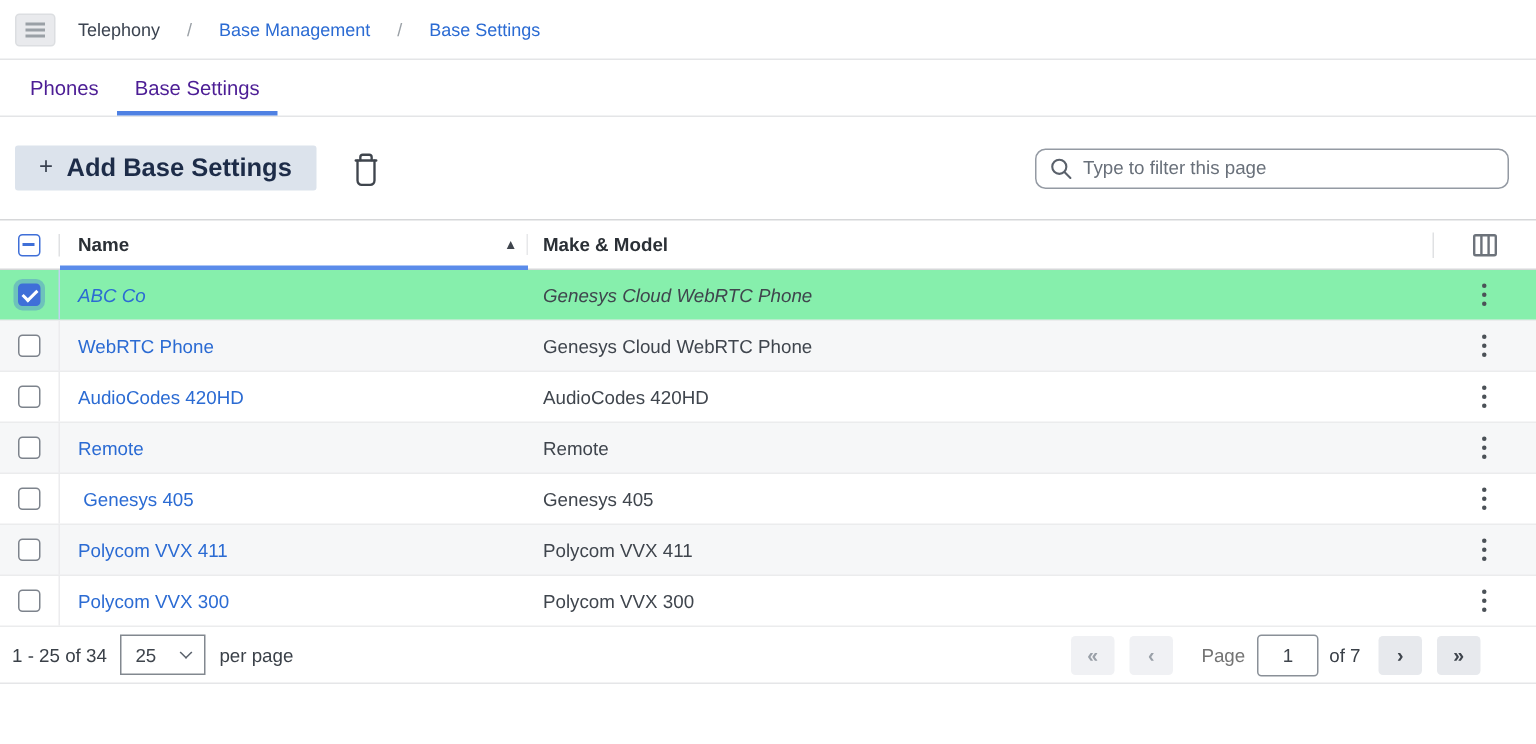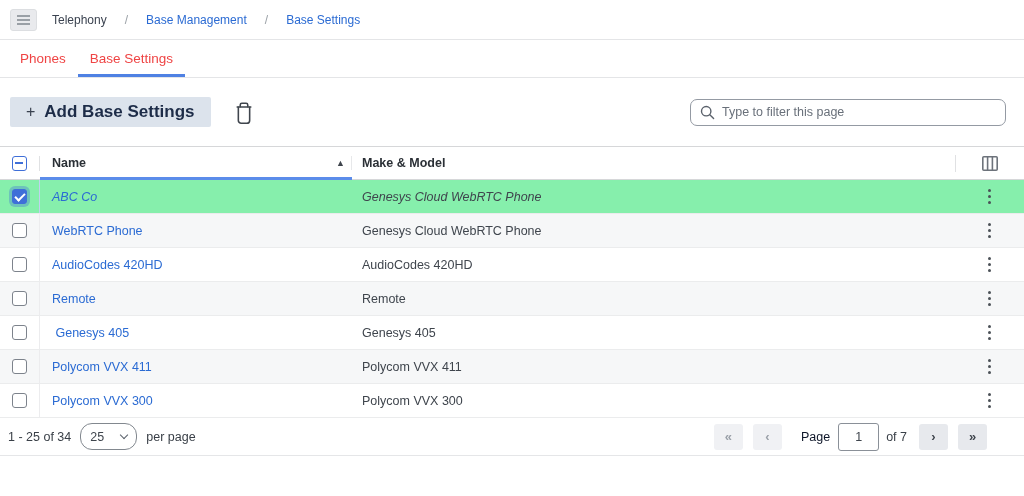--- a/index.html
+++ b/index.html
@@ -11,21 +11,21 @@
   .menu-btn { width:27px; height:22px; margin-left:10px; background:#e9eaed; border:1px solid #dcdee1;
               border-radius:3px; display:flex; align-items:center; justify-content:center; cursor:pointer; }
   .menu-glyph { width:13px; height:2px; background:#9aa0a6; box-shadow:0 -4px 0 #9aa0a6, 0 4px 0 #9aa0a6; }
   .breadcrumb { margin-left:15px; font-size:12px; display:flex; align-items:center; gap:18px; }
   .crumb-text { color:#3b4350; }
   .crumb-sep { color:#9aa0a6; }
   .crumb-link { color:#2b6bd3; text-decoration:none; cursor:pointer; }
 
   
   .tabs { height:38px; border-bottom:1px solid #e4e5e7; display:flex; align-items:stretch; padding-left:8px; }
-  .tab { padding:0 12px; display:flex; align-items:center; font-size:13.5px; color:#ef4444; cursor:pointer; }
+  .tab { padding:0 12px; display:flex; align-items:center; font-size:13.5px; color:#4c1d95; cursor:pointer; }
   .tab.active { box-shadow: inset 0 -3px 0 #4f81e3; }
 
   
   .toolbar { height:68px; display:flex; align-items:center; padding:0 18px 0 10px; }
   .add-btn { height:30px; padding:0 16px; background:#dce3ec; border:none; border-radius:2px;
              display:flex; align-items:center; gap:9px; cursor:pointer;
              font-family:"Liberation Sans",sans-serif; }
   .add-plus { font-size:16px; font-weight:normal; color:#39414f; line-height:1; }
   .add-label { font-size:17px; font-weight:bold; color:#1d2c48; }
   .trash-btn { margin-left:22px; background:none; border:none; cursor:pointer; display:flex; align-items:center; }
@@ -67,35 +67,35 @@
   .cb.indeterminate::after { content:""; position:absolute; left:2px; top:5px; width:8px; height:2px; background:#3f6fd8; }
 
   
   .kebab { display:flex; flex-direction:column; align-items:center; cursor:pointer; padding:4px; }
   .kebab i { width:3px; height:3px; border-radius:50%; background:#4b5157; margin:1.5px 0; }
 
   
   .pagination { height:38px; display:flex; align-items:center; padding:0 37px 0 8px;
                 border-bottom:1px solid #e5e6e8; }
   .pg-range { font-size:12.5px; color:#3a4048; }
-  .pp-select { margin:0 9px; width:57px; height:27px; border:1px solid #82888f; border-radius:12px;
+  .pp-select { margin:0 9px; width:57px; height:27px; border:1px solid #82888f; border-radius:0;
                background:#fff; display:flex; align-items:center; justify-content:space-between;
                padding:0 9px; cursor:pointer; }
   .pp-value { font-size:12.5px; color:#3f454d; }
   .caret-down { width:6px; height:6px; border-right:1.5px solid #5a616b; border-bottom:1.5px solid #5a616b;
                 transform:rotate(45deg); margin-top:-3px; }
   .pg-suffix { font-size:12.5px; color:#3a4048; }
   .pg-right { margin-left:auto; display:flex; align-items:center; }
   .pg-btn { width:29px; height:26px; border:none; border-radius:3px; display:flex; align-items:center;
             justify-content:center; font-size:13px; font-weight:bold; cursor:pointer;
             font-family:"Liberation Sans",sans-serif; }
   .pg-btn.disabled { background:#f0f1f4; color:#9aa0a8; }
   .pg-btn.enabled  { background:#e7e9ed; color:#3f454d; }
   .pg-btn + .pg-btn { margin-left:10px; }
-  .pg-label { font-size:12.5px; color:#0f172a; margin-left:19px; }
+  .pg-label { font-size:12.5px; color:#737373; margin-left:19px; }
   .page-input { width:41px; height:28px; margin-left:8px; border:1px solid #8a9098; border-radius:3px;
                 text-align:center; font-size:12.5px; color:#3f454d; outline:none;
                 font-family:"Liberation Sans",sans-serif; }
   .pg-of { font-size:12.5px; color:#3a4048; margin-left:7px; margin-right:12px; }
   svg { display:block; }
 </style>
 </head>
 <body>
 
 <div class="topbar">

